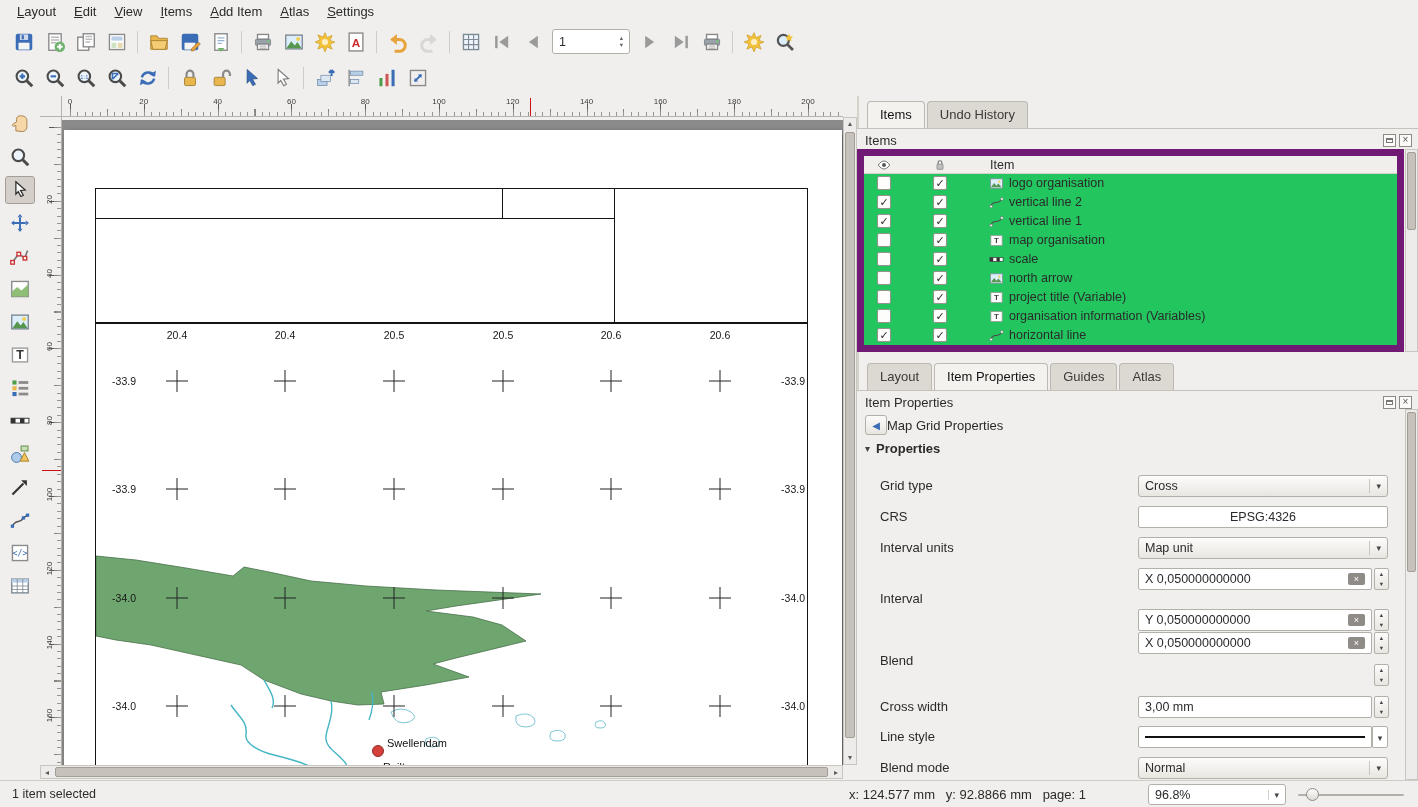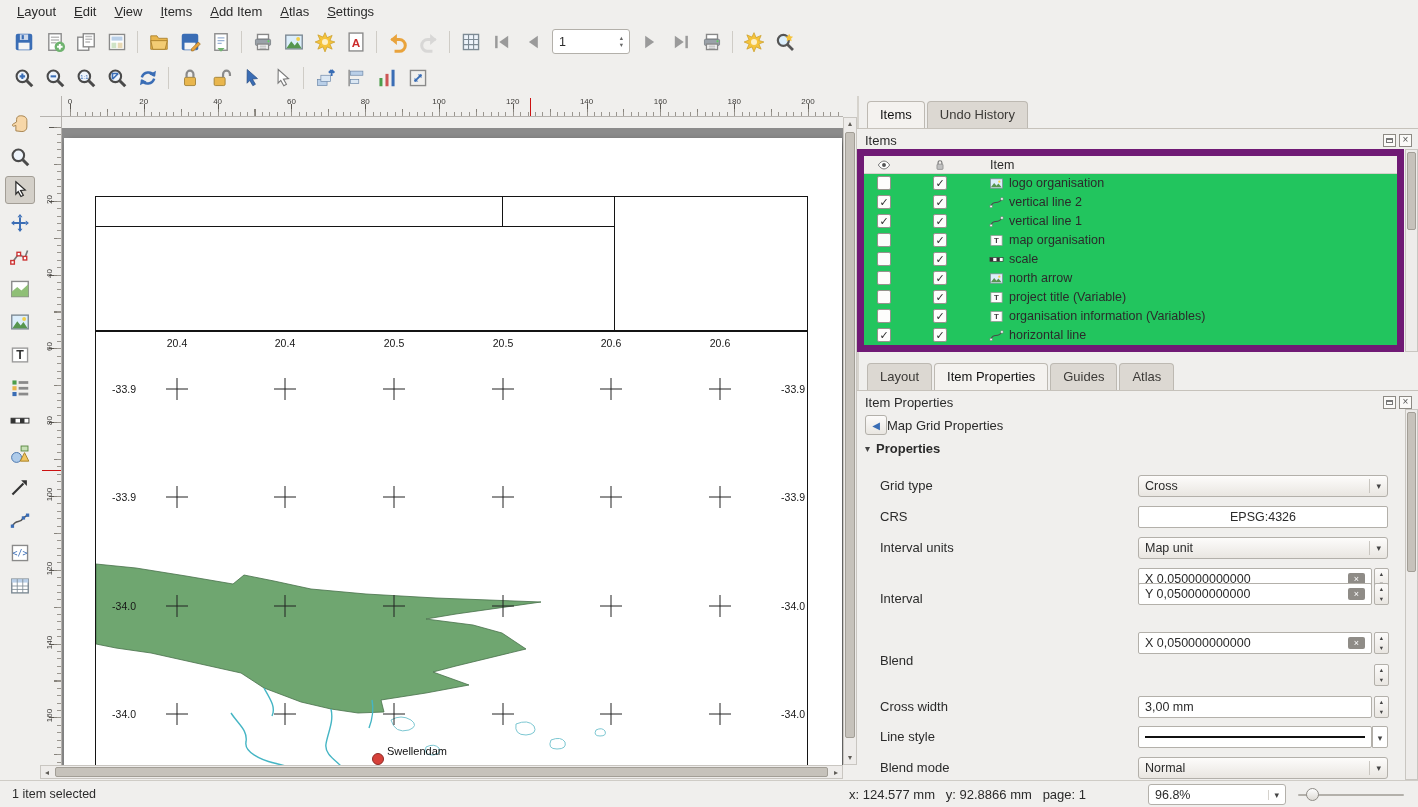--- a/index.html
+++ b/index.html
@@ -48,21 +48,21 @@
       repeating-linear-gradient(to bottom,#87837c 0 1px,transparent 1px 36.9px),
       repeating-linear-gradient(to bottom,#5b5852 0 1px,transparent 1px 73.8px);
     background-size:4px 100%,7px 100%,12px 100%;
     background-position:100% 0,100% 0,100% 0;background-repeat:no-repeat}
   .ruler-num{position:absolute;top:1px;font-size:8px;color:#3d3b38;transform:translateX(-50%)}
   .ruler-num-v{position:absolute;left:-3px;width:24px;text-align:center;font-size:8px;color:#3d3b38;transform:rotate(-90deg)}
   .ruler-pos-h{position:absolute;top:2px;bottom:0;width:1px;background:#cc1111}
   .ruler-pos-v{position:absolute;left:2px;right:0;height:1px;background:#cc1111}
 
   
-  #canvas{position:absolute;left:62px;top:128px;width:781px;height:648px;background:#8b8b8b;overflow:hidden}
+  #canvas{position:absolute;left:62px;top:120px;width:781px;height:648px;background:#8b8b8b;overflow:hidden}
   #page{position:absolute;left:2px;top:10px;width:778px;height:700px;background:#fff;box-shadow:3px 3px 7px rgba(0,0,0,.4)}
   .frame{position:absolute;border:1px solid #141414}
   .line-h{position:absolute;height:1px;background:#141414}
   .line-v{position:absolute;width:1px;background:#141414}
   #map-frame{position:absolute;left:31px;top:193px;width:713px;height:462px;border:1px solid #141414}
   #map-svg{position:absolute;left:0;top:0}
   .maplab{font-size:10.5px;fill:#161616}
   .townlab{font-size:11px;fill:#111}
 
   
@@ -807,21 +807,21 @@
       <div class="prow" style="top:177px">
         <div class="lineedit">
           <span>X 0,050000000000</span>
           <span class="clear-icon">×</span>
         </div>
         <div class="spincol">
             <span>▴</span>
             <span>▾</span>
           </div>
       </div>
-      <div class="prow" style="top:192px">
+      <div class="prow" style="top:218px">
         <div class="lineedit">
           <span>Y 0,050000000000</span>
           <span class="clear-icon">×</span>
         </div>
         <div class="spincol">
             <span>▴</span>
             <span>▾</span>
           </div>
       </div>
 

